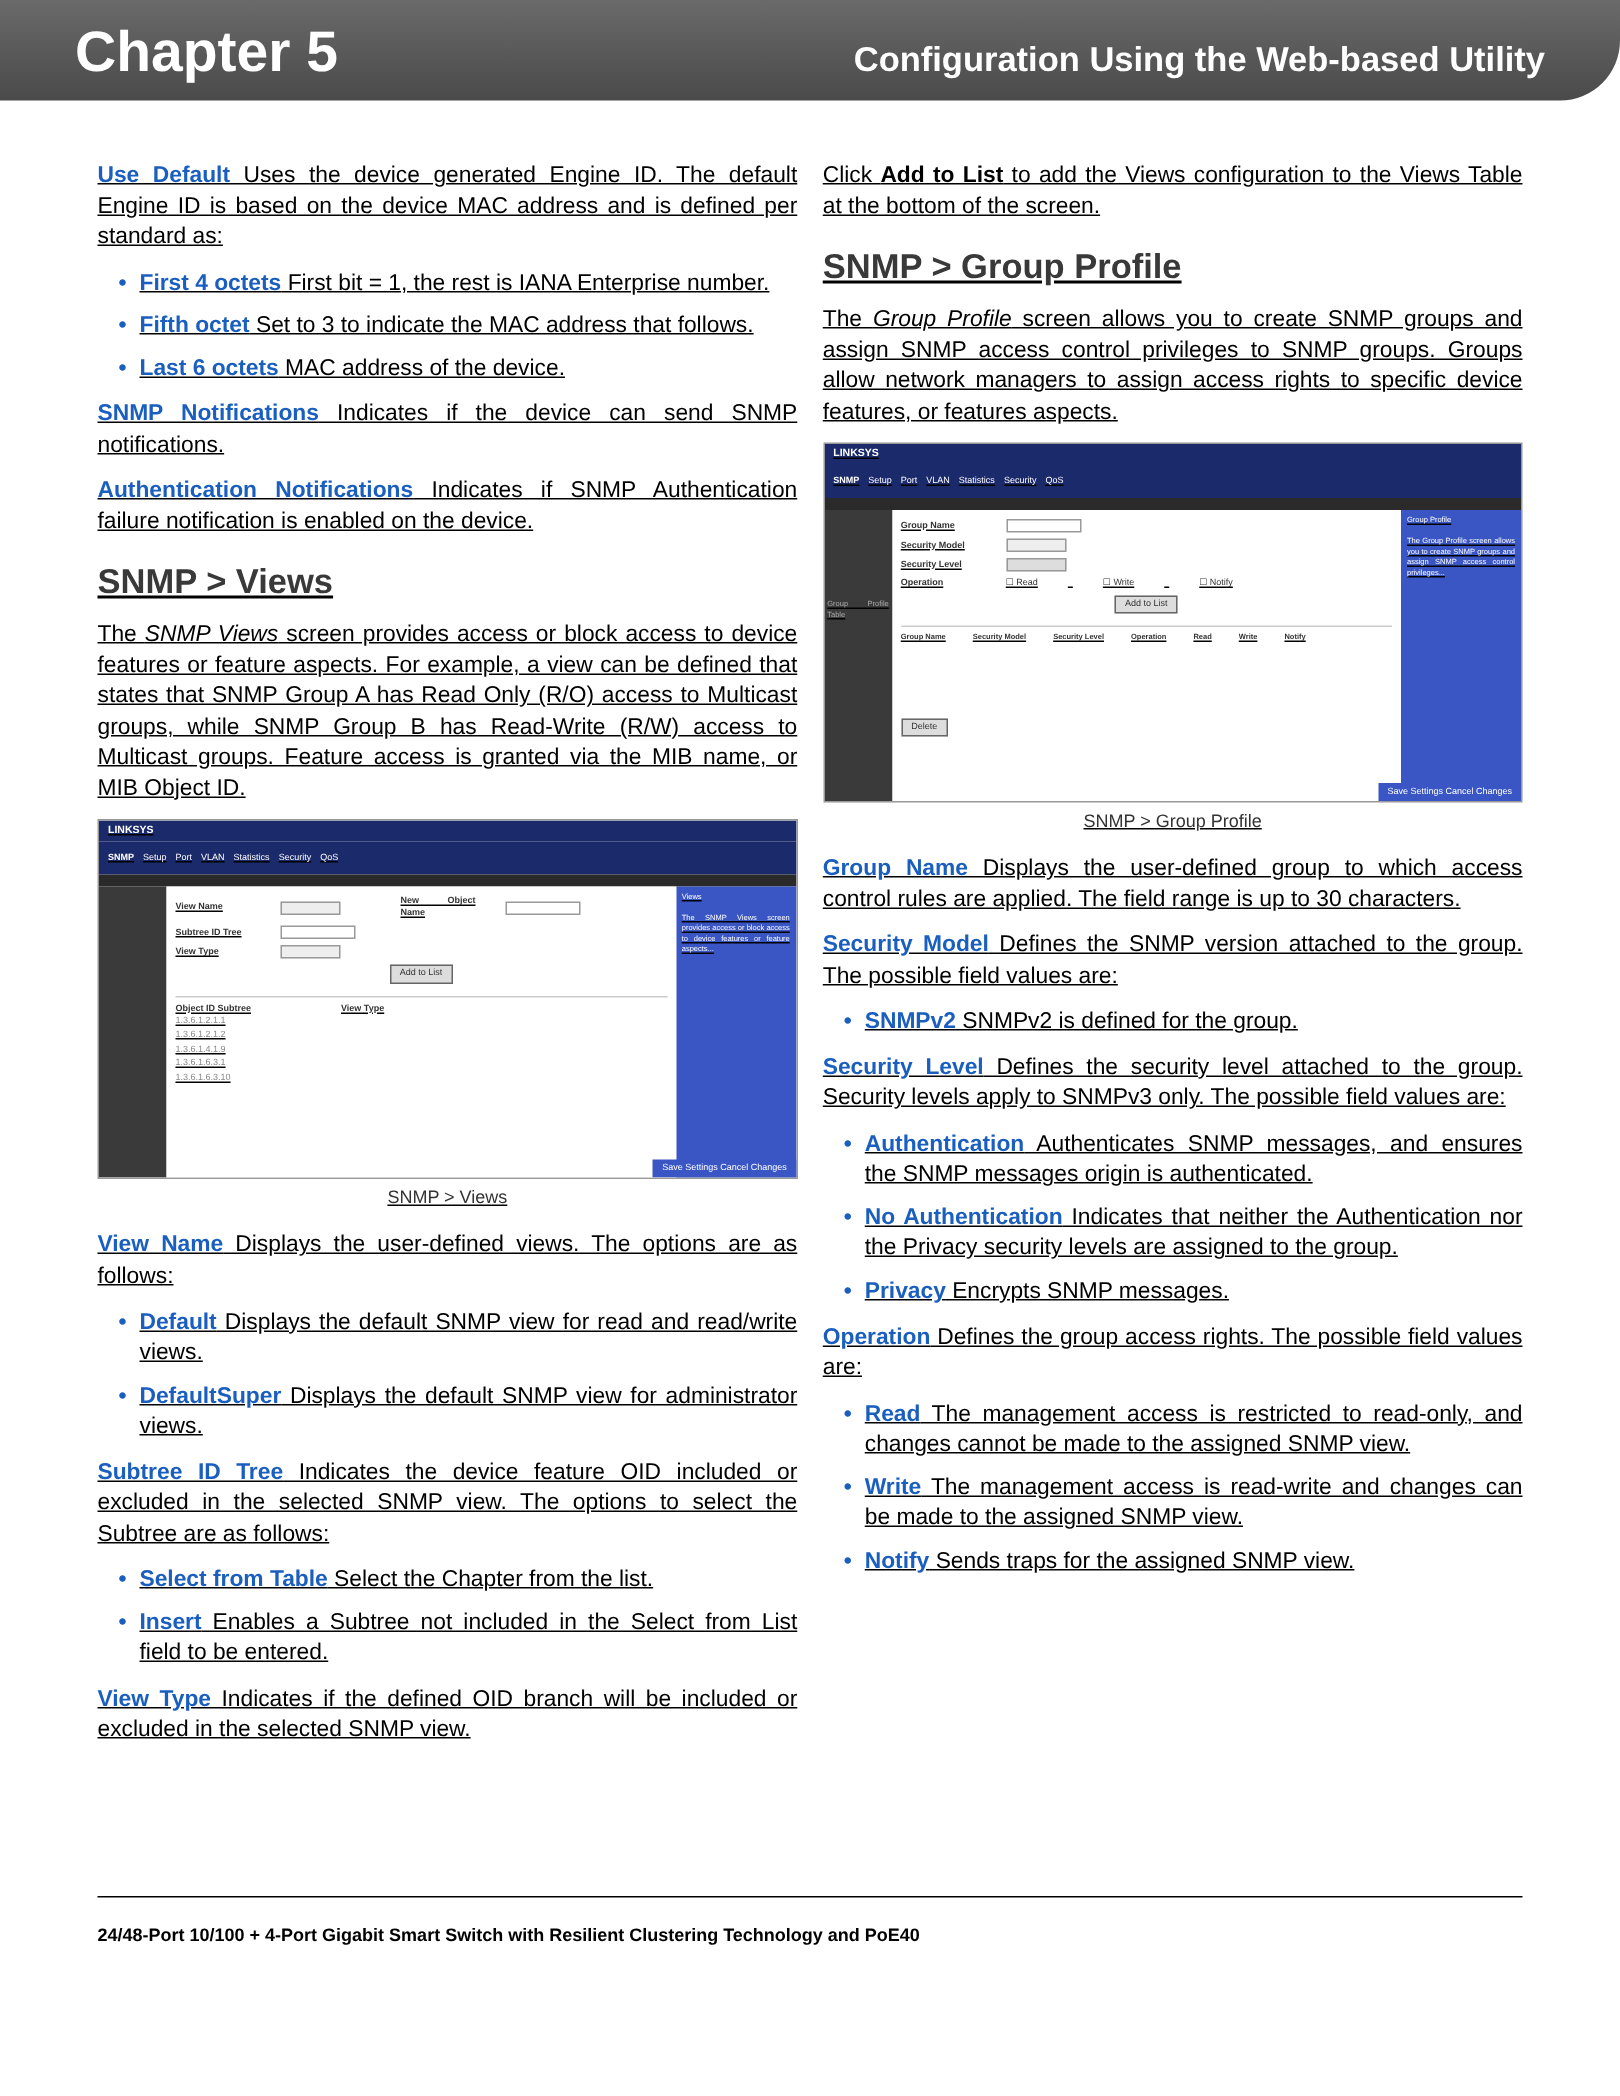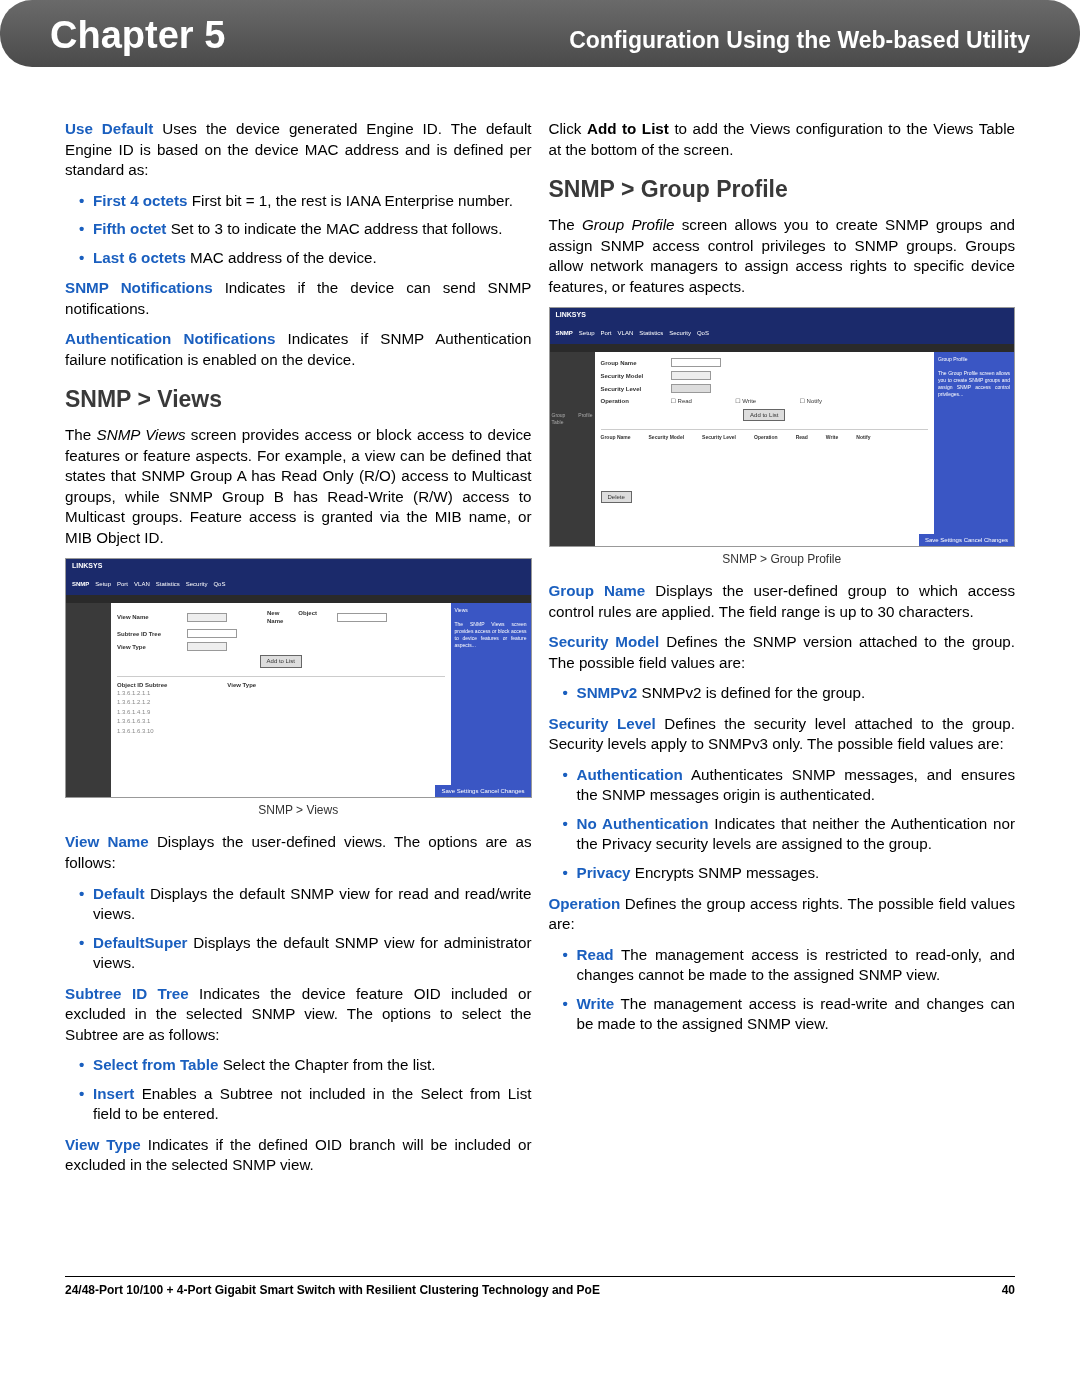--- a/index.html
+++ b/index.html
@@ -11,35 +11,35 @@
     color: #000;
   }
   .header {
     background: linear-gradient(to bottom, #6a6a6a 0%, #4a4a4a 100%);
     color: #fff;
     padding: 14px 50px 10px 50px;
     display: flex;
     justify-content: space-between;
     align-items: baseline;
     border-bottom-right-radius: 40px;
-    margin-bottom: 52px;
-    border-radius: 32px;
+    margin-bottom: 40px;
   }
   .chapter {
     font-size: 38px;
     font-weight: bold;
   }
   .config-title {
     font-size: 23px;
     font-weight: bold;
   }
   .page {
     padding: 0 65px 40px 65px;
     display: flex;
     gap: 17px;
+    text-decoration: underline;
   }
   .col {
     flex: 1;
     min-width: 0;
     font-size: 15.2px;
     line-height: 1.35;
     text-align: justify;
   }
   .col p { margin-bottom: 10px; }
   .term-blue { color: #1a5fbf; font-weight: bold; }
@@ -86,23 +86,22 @@
   .ss-footer { position: absolute; bottom: 0; right: 0; background: #3a56c4; color: #fff; font-size: 6px; padding: 2px 6px; }
   .caption {
     text-align: center;
     font-size: 12px;
     color: #333;
     margin-bottom: 14px;
   }
   .page-footer {
     border-top: 1px solid #000;
     margin: 50px 65px 0 65px;
-    padding-top: 6px;
+    padding-top: 18px;
     display: flex;
-    justify-content: space-between;
     font-size: 12px;
     font-weight: bold;
   }
 </style>
 </head>
 <body>
 
 <div class="header">
   <div class="chapter">Chapter 5</div>
   <div class="config-title">Configuration Using the Web-based Utility</div>
@@ -272,20 +271,21 @@
       <li><span class="term-blue">Authentication</span><span>  Authenticates SNMP messages, and ensures the SNMP messages origin is authenticated.</span></li>
       <li><span class="term-blue">No Authentication</span><span> Indicates that neither the Authentication nor the Privacy security levels are assigned to the group.</span></li>
       <li><span class="term-blue">Privacy</span><span>  Encrypts SNMP messages.</span></li>
     </ul>
     <p>
       <span class="term-blue">Operation</span><span>  Defines the group access rights. The possible field values are:</span>
     </p>
     <ul class="bullet-list">
       <li><span class="term-blue">Read</span><span>  The management access is restricted to read-only, and changes cannot be made to the assigned SNMP view.</span></li>
       <li><span class="term-blue">Write</span><span>  The management access is read-write and changes can be made to the assigned SNMP view.</span></li>
+      <li><span class="term-blue">Notify</span><span>  Sends traps for the assigned SNMP view.</span></li>
     </ul>
   </div>
 </div>
 
 <div class="page-footer">
   <span>24/48-Port 10/100 + 4-Port Gigabit Smart Switch with Resilient Clustering Technology and PoE</span>
   <span>40</span>
 </div>
 
 </body></html>

